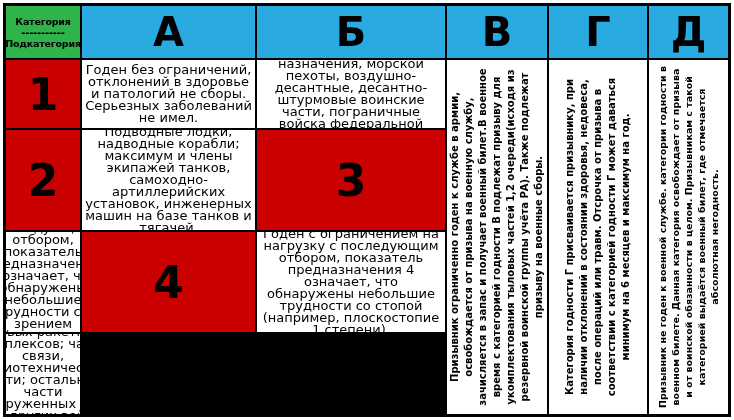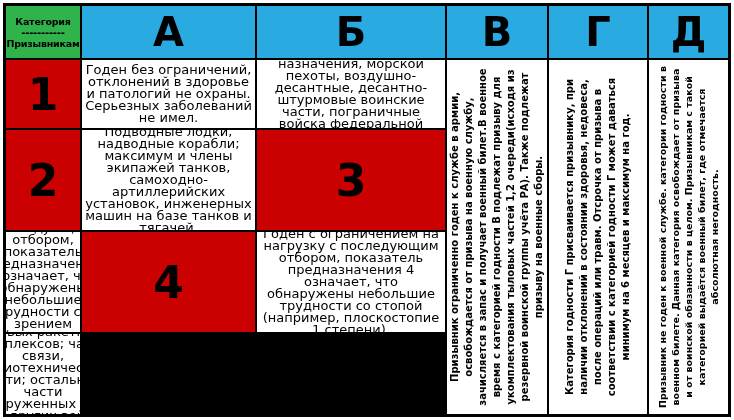--- a/index.html
+++ b/index.html
@@ -83,41 +83,41 @@
   .vcell.col-d .vinner { height: 79px; font-size: 9.5px; line-height: 13px; }
 </style>
 </head>
 <body>
 
 <div class="grid-table">
 
   <div class="cell corner">
     <div>Категория</div>
     <div class="dash">-----------</div>
-    <div>Призывникам</div>
+    <div>Подкатегория</div>
   </div>
 
   <div class="cell head">А</div>
   <div class="cell head">Б</div>
   <div class="cell head">В</div>
   <div class="cell head">Г</div>
   <div class="cell head">Д</div>
 
   <div class="cell vcell col-v">
     <div class="vinner">Призывник ограниченно годен к службе в армии, освобождается от призыва на военную службу, зачисляется в запас и получает военный билет.В военное время с категорией годности В подлежат призыву для укомплектования тыловых частей 1,2 очереди(исходя из резервной воинской группы учёта РА). Также подлежат призыву на военные сборы.</div>
   </div>
   <div class="cell vcell col-g">
     <div class="vinner">Категория годности Г присваивается призывнику, при наличии отклонений в состоянии здоровья, недовеса, после операций или травм. Отсрочка от призыва в соответствии с категорией годности Г может даваться минимум на 6 месяцев и максимум на год.</div>
   </div>
   <div class="cell vcell col-d">
     <div class="vinner">Призывник не годен к военной службе. категории годности в военном билете. Данная категория освобождает от призыва и от воинской обязанности в целом. Призывникам с такой категорией выдаётся военный билет, где отмечается абсолютная негодность.</div>
   </div>
 
   <div class="cell num">1</div>
-  <div class="cell body-cell">Годен без ограничений, отклонений в здоровье и патологий не охраны. Серьезных заболеваний не имел.</div>
+  <div class="cell body-cell">Годен без ограничений, отклонений в здоровье и патологий не сборы. Серьезных заболеваний не имел.</div>
   <div class="cell body-cell">Части специального назначения, морской пехоты, воздушно-десантные, десантно-штурмовые воинские части, пограничные войска федеральной пограничной службы РФ.</div>
 
   <div class="cell num">2</div>
   <div class="cell body-cell">Подводные лодки, надводные корабли; максимум и члены экипажей танков, самоходно-артиллерийских установок, инженерных машин на базе танков и тягачей.</div>
 
   <div class="cell num">3</div>
   <div class="cell body-cell">Годен с ограничением на нагрузку с последующим отбором, показатель предназначения 3 означает, что обнаружены небольшие трудности со зрением (например, близорукость менее 2 диоптрий).</div>
 
   <div class="cell num">4</div>
   <div class="cell body-cell">Годен с ограничением на нагрузку с последующим отбором, показатель предназначения 4 означает, что обнаружены небольшие трудности со стопой (например, плоскостопие 1 степени).</div>

